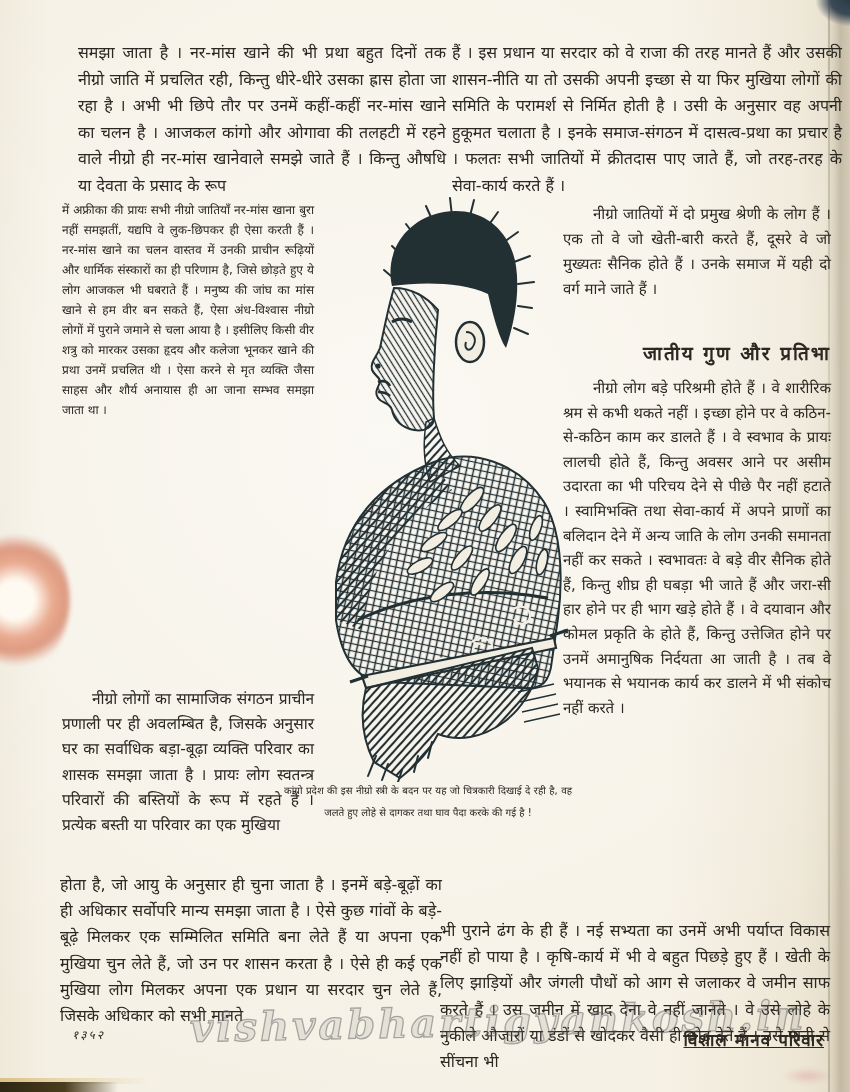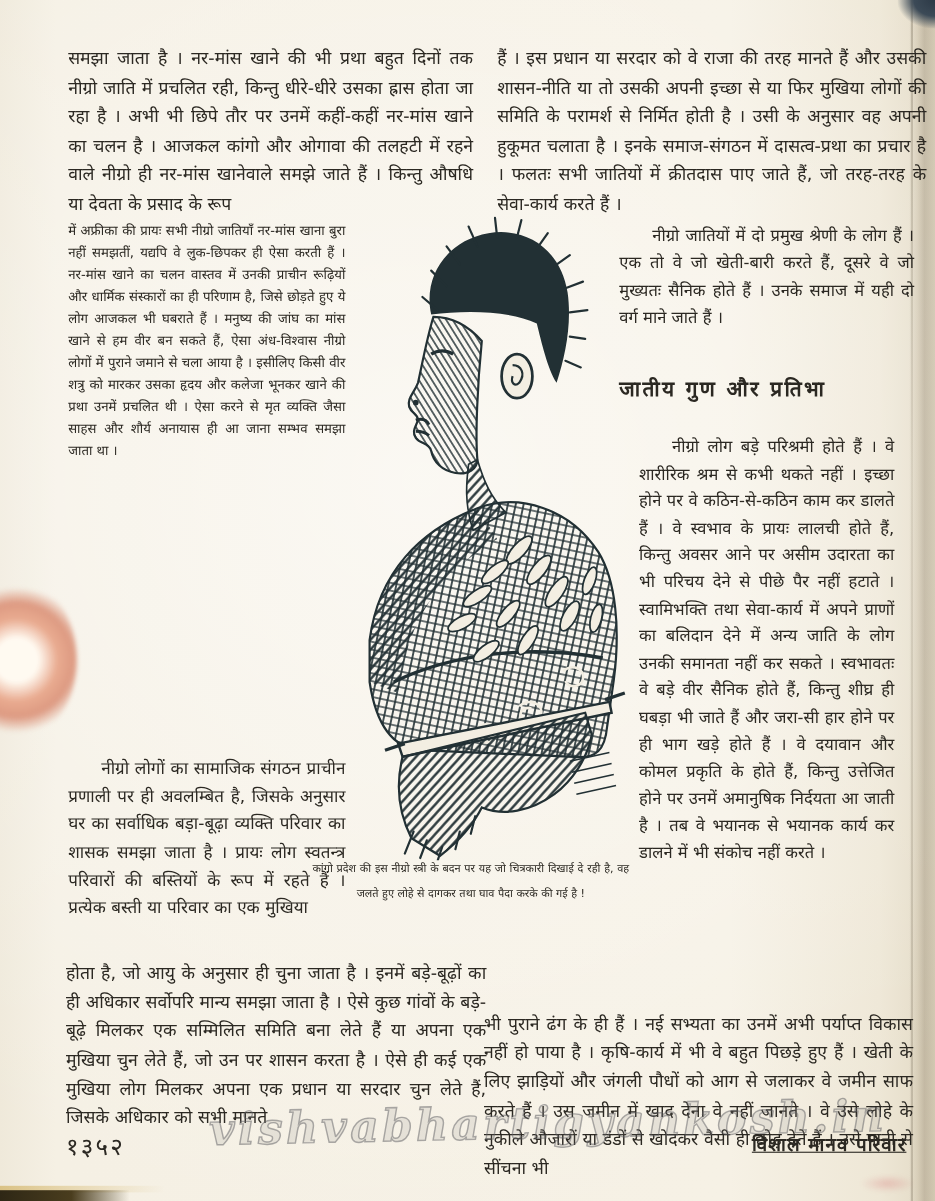--- a/index.html
+++ b/index.html
@@ -45,38 +45,38 @@
     background:radial-gradient(circle at 45% 50%, rgba(255,250,242,.95) 0 22%, #e9ab90 42%, #dd9a82 58%, rgba(221,154,130,0) 74%);
     filter:blur(2px);
   }
   .pink-smudge{
     position:absolute;right:18px;bottom:8px;width:50px;height:16px;border-radius:50%;
     background:radial-gradient(ellipse, rgba(214,120,120,.35), rgba(214,120,120,0) 70%);
     filter:blur(2px);
   }
   
   .blk{position:absolute;text-align:justify;}
-  .blk p{margin:18px;}
+  .blk p{margin:0;}
   .indent{text-indent:30px;}
-  .lt-wide {left:62px; top:40px;  width:368px; font-size:16px;  line-height:26.6px;}
+  .lt-wide {left:78px; top:40px;  width:368px; font-size:16px;  line-height:26.6px;}
   .lt-nar1 {left:62px; top:200px; width:252px; font-size:12px;line-height:20px;}
   .lt-head {left:62px; top:645px; width:252px; text-align:center;font-size:19px;font-weight:600;letter-spacing:2px;}
   .lt-nar2 {left:62px; top:676px; width:252px; font-size:15.5px;line-height:25.2px;margin-top:11px;}
   .lt-wide2{left:60px; top:872px; width:382px; font-size:16px;  line-height:26.2px;}
   .rt-wide {left:452px;top:40px;  width:390px; font-size:16px;  line-height:26.6px;}
   .rt-nar1 {left:563px;top:202px; width:268px; font-size:15px;  line-height:25px;}
-  .rt-head {left:563px;top:340px; width:268px; text-align:left;font-size:19px;font-weight:600;letter-spacing:2px;}
+  .rt-head {left:563px;top:340px; width:268px; text-align:right;font-size:19px;font-weight:600;letter-spacing:2px;}
   .rt-nar2 {left:563px;top:376px; width:268px; font-size:15px;  line-height:24.6px;}
   .rt-wide2{left:440px;top:882px; width:390px; font-size:16px;  line-height:26.2px;margin-top:36px;}
   .caption{
     left:284px;top:780px;width:288px;font-size:10px;line-height:21.5px;
     text-align:justify;text-align-last:center;
   }
   .figure-wrap{position:absolute;left:322px;top:190px;width:252px;height:592px;}
-  .page-number{position:absolute;left:60px;top:1026px;font-size:22px;letter-spacing:2px;}
+  .page-number{position:absolute;left:72px;top:1026px;font-size:12px;letter-spacing:2px;font-style:italic;}
   .footer-title{position:absolute;right:26px;top:1028px;font-size:17px;font-weight:700;letter-spacing:1px;text-decoration:underline;}
   .watermark{
     position:absolute;left:190px;top:998px;width:560px;text-align:center;
     font-family:"DejaVu Serif","Liberation Serif",serif;
     font-style:italic;font-weight:700;font-size:40px;letter-spacing:3px;
     color:rgba(125,125,130,.14);
     -webkit-text-stroke:1.3px rgba(95,95,100,.50);
     transform:rotate(-1.2deg);
     pointer-events:none;white-space:nowrap;
   }

